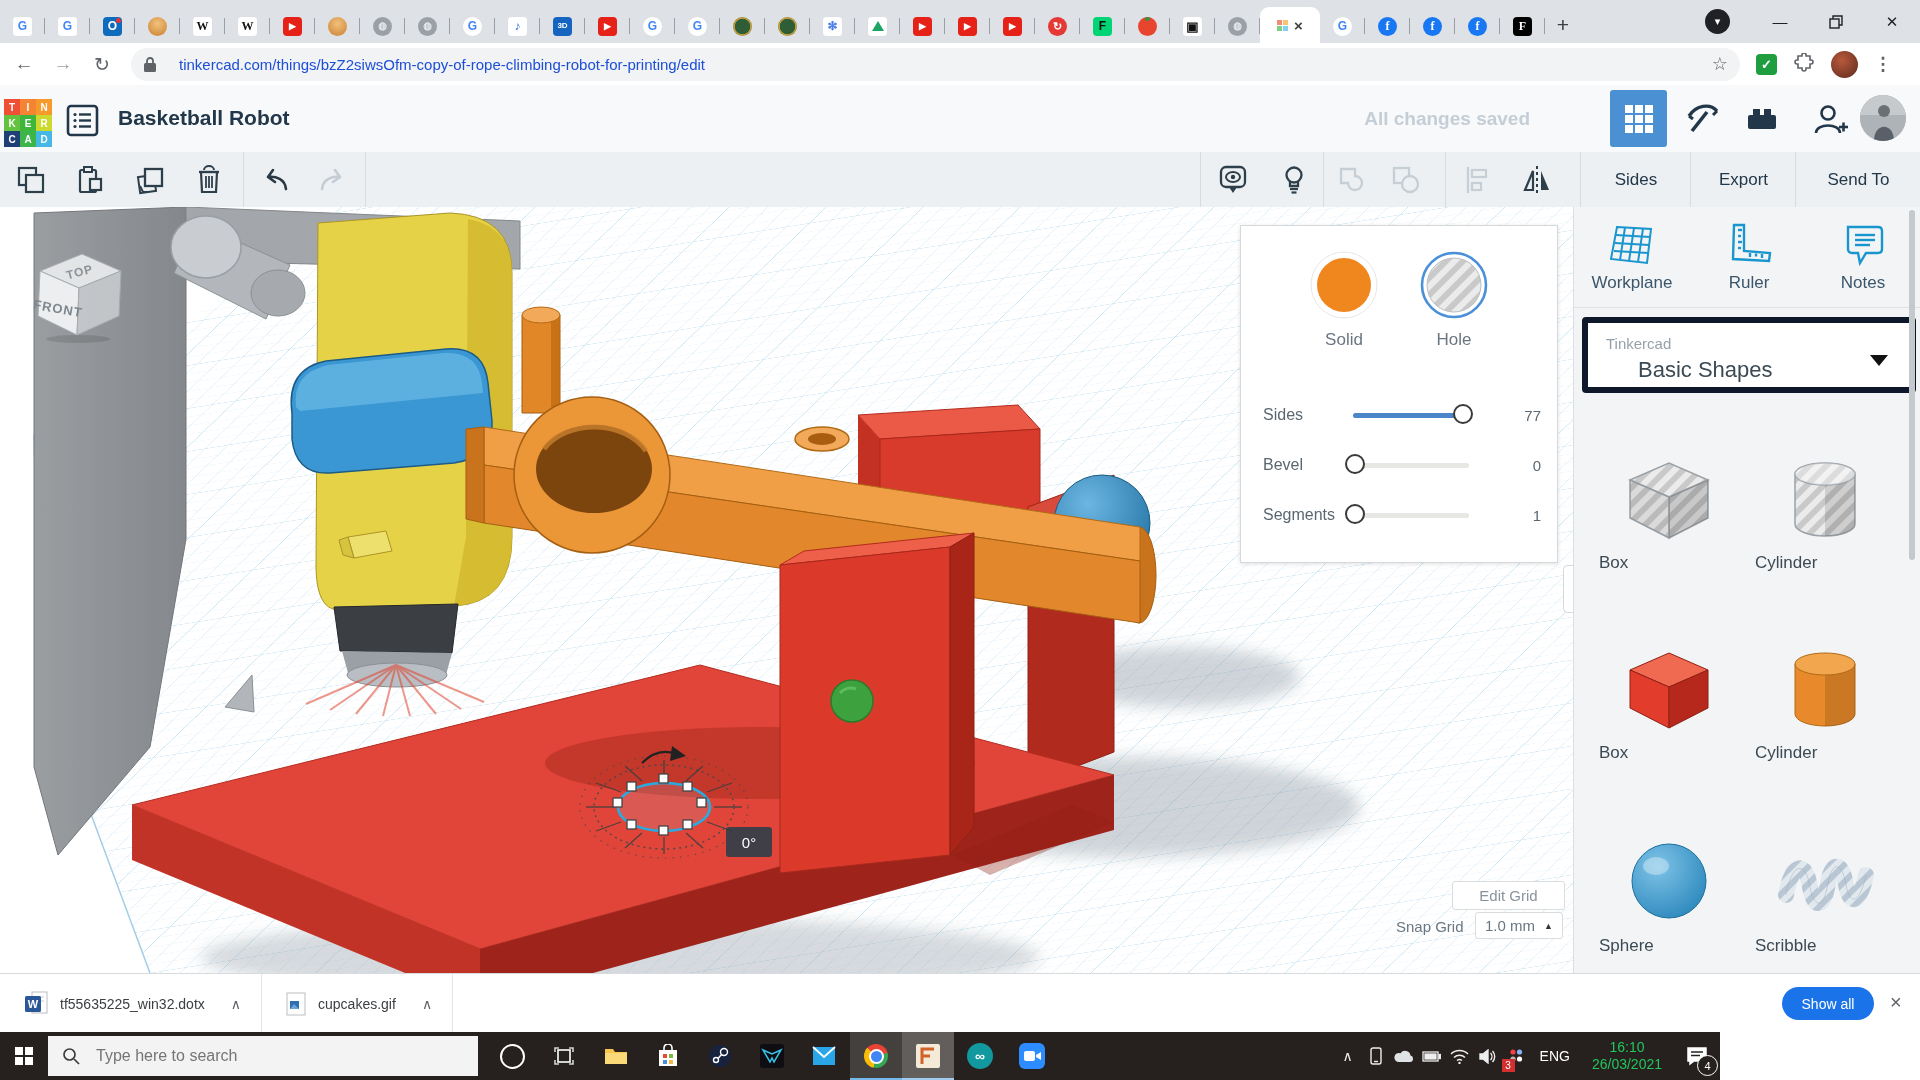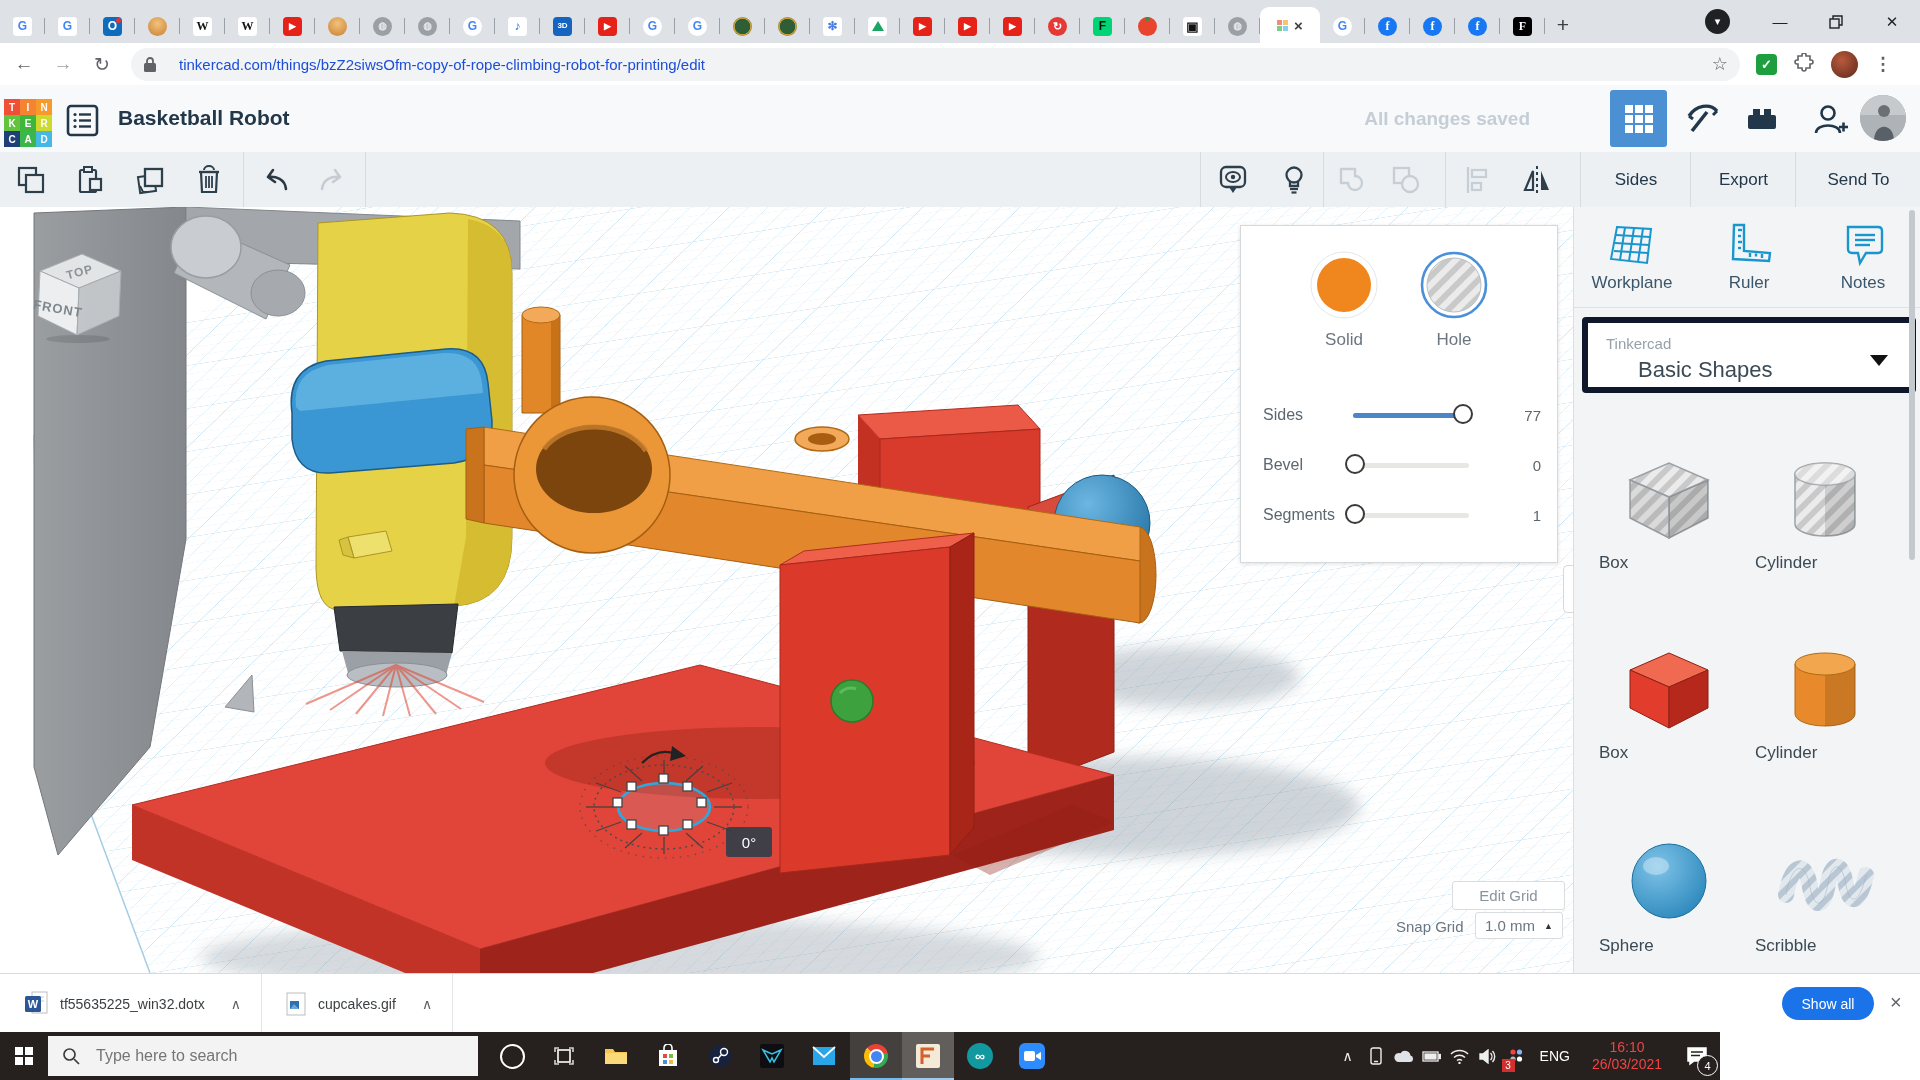--- a/index.html
+++ b/index.html
@@ -104,21 +104,21 @@
   .winflag{display:grid;grid-template-columns:8px 8px;grid-template-rows:8px 8px;gap:2px;}
   .winflag i{background:#fff;display:block;}
   .tb-search{width:430px;height:40px;background:#f3f3f3;display:flex;align-items:center;margin-right:8px;}
   .tb-search input{border:none;background:transparent;outline:none;font-size:16px;color:#3c3c3c;width:340px;font-family:"Liberation Sans",sans-serif;}
   .tb-icon{width:52px;height:48px;display:flex;align-items:center;justify-content:center;cursor:pointer;position:relative;}
   .tb-icon.active{background:rgba(255,255,255,.14);box-shadow:inset 0 -2px 0 #76b9ed;}
   .tb-icon.focused{background:rgba(255,255,255,.28);box-shadow:inset 0 -2px 0 #9ecbee;}
   .tray{margin-left:auto;display:flex;align-items:center;height:48px;}
   .tray-ic{width:28px;height:48px;display:flex;align-items:center;justify-content:center;color:#eee;font-size:14px;cursor:pointer;position:relative;}
   .tray-lang{color:#fff;font-size:14px;padding:0 10px;cursor:pointer;}
-  .tray-clock{color:#ef4444;font-size:14px;text-align:center;line-height:17px;padding:0 12px;cursor:pointer;}
+  .tray-clock{color:#22c55e;font-size:14px;text-align:center;line-height:17px;padding:0 12px;cursor:pointer;}
   .notif{position:relative;width:46px;height:48px;display:flex;align-items:center;justify-content:center;cursor:pointer;}
   .notif-badge{position:absolute;right:2px;bottom:4px;width:19px;height:19px;border-radius:50%;border:1.5px solid #fff;color:#fff;font-size:11px;display:flex;align-items:center;justify-content:center;background:#26211e;}
   .badge3{position:absolute;left:0px;bottom:8px;background:#d32f2f;color:#fff;font-size:10px;width:13px;height:13px;display:flex;align-items:center;justify-content:center;}
   svg{display:block;}
 </style>
 </head>
 <body>
 
 <svg width="0" height="0" style="position:absolute">
   <defs>

